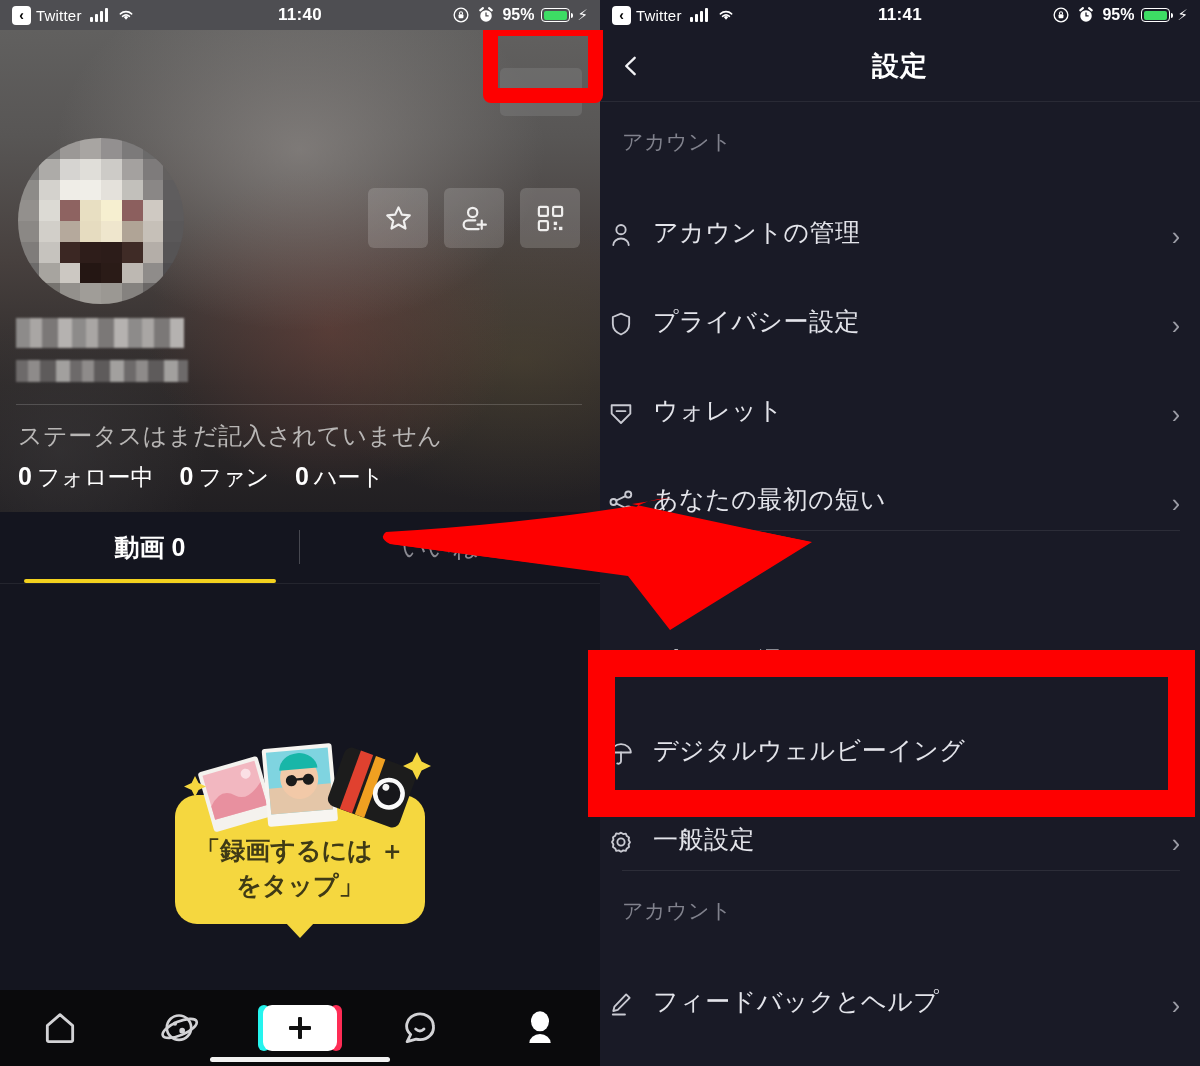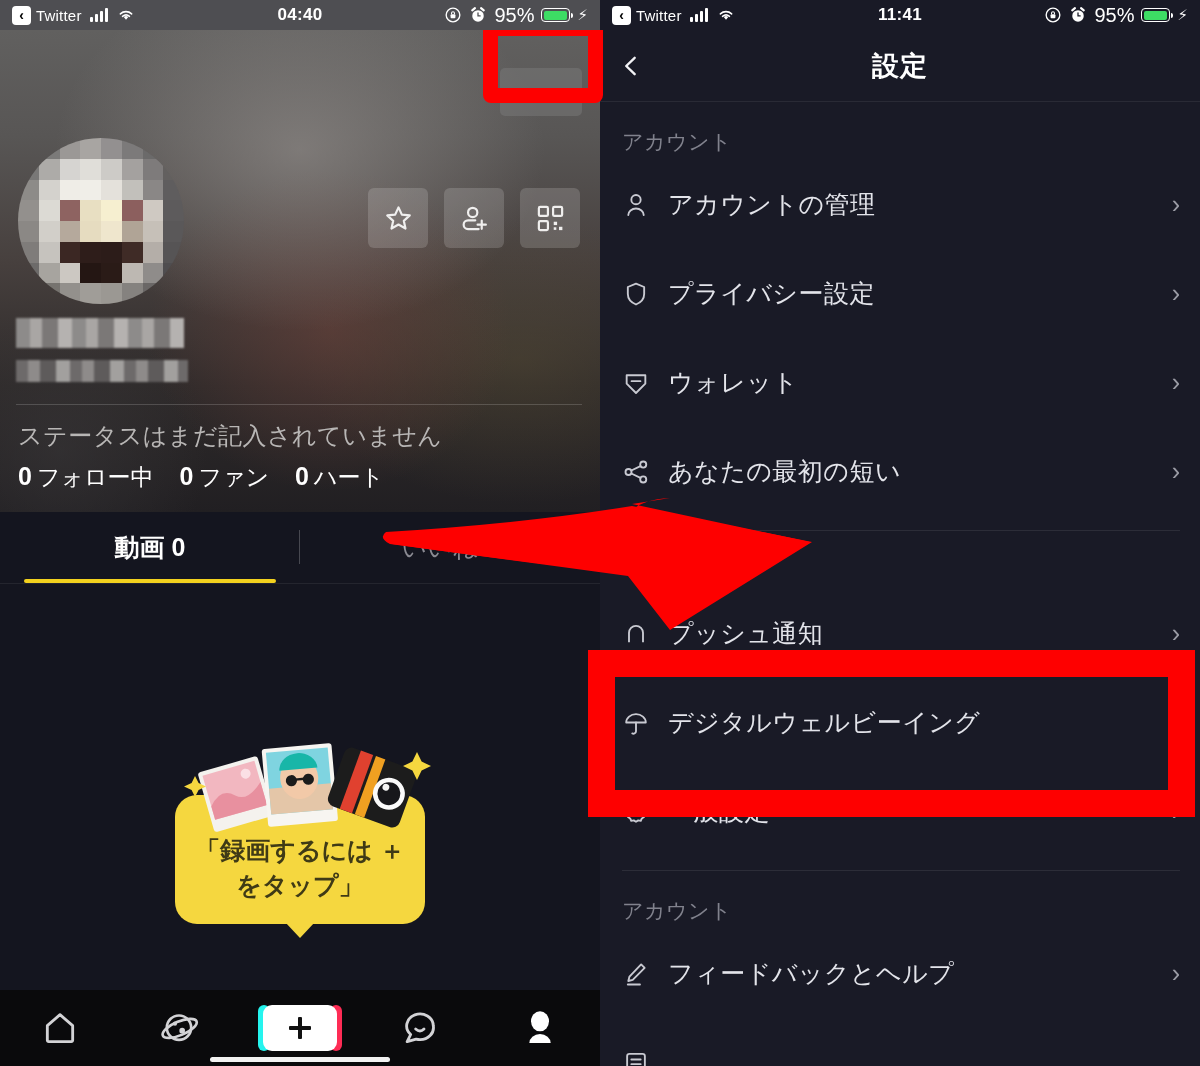--- a/index.html
+++ b/index.html
@@ -49,21 +49,21 @@
   .sb-wifi { width: 18px; height: 14px; }
   .sb-time {
     position: absolute; left: 0; right: 0; text-align: center;
     font-size: 17px; font-weight: 600; letter-spacing: .3px;
     pointer-events: none;
   }
   .sb-right-group {
     margin-left: auto; display: flex; align-items: center; gap: 7px;
     position: relative; z-index: 2;
   }
-  .sb-pct { font-size: 20px; font-weight: 400; text-align: right; }
+  .sb-pct { font-size: 16px; font-weight: 700; text-align: right; }
   .sb-batt {
     width: 29px; height: 14px; border: 1.6px solid #fff; border-radius: 4px;
     padding: 1.5px; position: relative;
   }
   .sb-batt::after {
     content: ""; position: absolute; right: -4px; top: 4px;
     width: 2.5px; height: 5px; background: #fff; border-radius: 0 2px 2px 0;
   }
   .sb-batt > div { height: 100%; width: 95%; background: #3ddc64; border-radius: 2px; }
   .sb-bolt { font-size: 15px; }
@@ -203,21 +203,21 @@
   #settings-back svg { width: 26px; height: 30px; }
   #settings-title {
     position: absolute; left: 0; right: 0; text-align: center;
     color: #fff; font-size: 27px; font-weight: 700; letter-spacing: 1px;
     pointer-events: none;
   }
   .section-label {
     color: #81828d; font-size: 21px; padding: 26px 0 4px 22px; letter-spacing: .5px;
   }
   .srow {
-    height: 89px; display: flex; align-items: center; padding: 0 20px 0 22px;
+    height: 89px; display: flex; align-items: flex-end; padding: 0 20px 0 7px;
     color: #e3e4ea;
   }
   .srow .ico { width: 46px; flex: none; display: flex; align-items: center; }
   .srow .ico svg { width: 28px; height: 28px; }
   .srow .label { flex: 1; font-size: 25px; letter-spacing: .5px; }
   .srow .chev { color: #9a9ba4; font-size: 25px; line-height: 1; }
   .section-divider { height: 1px; background: rgba(255,255,255,.085); margin: 14px 20px 0 22px; }
 
   
   #hl-dots {
@@ -248,21 +248,21 @@
           <i></i>
           <i></i>
           <i></i>
           <i></i>
         </div>
       <svg class="sb-wifi" viewBox="0 0 24 18">
         <path d="M12 15.4 L15 11.6 A4.6 4.6 0 0 0 9 11.6 Z" fill="#fff"></path>
         <path d="M4.5 7.5 A11 11 0 0 1 19.5 7.5" stroke="#fff" stroke-width="2.1" fill="none" stroke-linecap="round"></path>
         <path d="M7.4 10.8 A7.2 7.2 0 0 1 16.6 10.8" stroke="#fff" stroke-width="2.1" fill="none" stroke-linecap="round"></path>
       </svg>
-      <div class="sb-time">04:40</div>
+      <div class="sb-time">11:40</div>
       <div class="sb-right-group">
         <svg width="18" height="18" viewBox="0 0 20 20">
           <circle cx="10" cy="10" r="7.6" stroke="#fff" stroke-width="1.5" fill="none"></circle>
           <rect x="7.3" y="9.2" width="5.4" height="4.4" rx="1" fill="#fff"></rect>
           <path d="M8.4 9.2 V7.9 a1.6 1.6 0 0 1 3.2 0 V9.2" stroke="#fff" stroke-width="1.2" fill="none"></path>
         </svg>
         <svg width="18" height="18" viewBox="0 0 20 20">
           <circle cx="10" cy="11" r="6.4" fill="#fff"></circle>
           <path d="M3.6 4.8 L6.6 2.4 M16.4 4.8 L13.4 2.4" stroke="#fff" stroke-width="2.4" stroke-linecap="round"></path>
           <path d="M10 7.6 V11 h2.4" stroke="#4e4e52" stroke-width="1.4" stroke-linecap="round" fill="none"></path>

